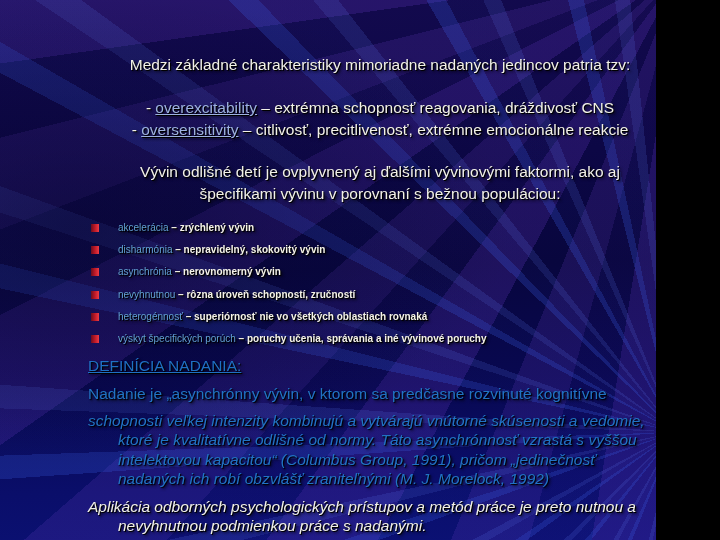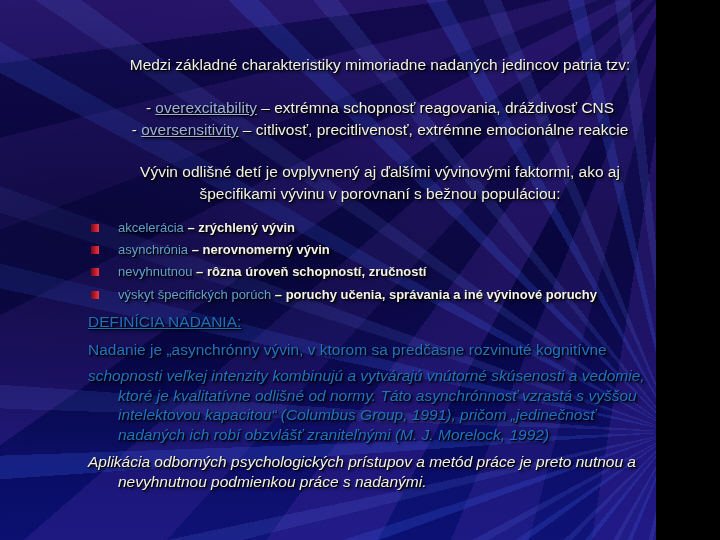--- a/index.html
+++ b/index.html
@@ -56,21 +56,21 @@
   }
   ul.bullet-list {
     list-style: none;
     margin: 12px 0 0 0;
     padding: 0;
   }
   ul.bullet-list li {
     position: relative;
     padding-left: 30px;
     line-height: 22.2px;
-    font-size: 13px;
+    font-size: 10px;
   }
   .bullet-square {
     position: absolute;
     left: 3px;
     top: 7px;
     width: 8px;
     height: 8px;
     background: linear-gradient(90deg, #6d0e1c 0%, #b81726 45%, #ee3a44 100%);
   }
   .term {
@@ -119,22 +119,24 @@
     <div class="links-block center fs">
       <p><span class="white">- </span><span class="hyperlink">overexcitability</span><span class="white"> – extrémna schopnosť reagovania, dráždivosť CNS</span></p>
       <p><span class="white">- </span><span class="hyperlink">oversensitivity</span><span class="white"> – citlivosť, precitlivenosť, extrémne emocionálne reakcie</span></p>
     </div>
 
     <p class="development center white fs">Vývin odlišné detí je ovplyvnený aj ďalšími vývinovými faktormi, ako aj
 špecifikami vývinu v porovnaní s bežnou populáciou:</p>
 
     <ul class="bullet-list">
       <li><span class="bullet-square"></span><span class="term">akcelerácia</span><span class="desc"> – zrýchlený vývin</span></li>
+      <li><span class="bullet-square"></span><span class="term">disharmónia</span><span class="desc"> – nepravidelný, skokovitý vývin</span></li>
       <li><span class="bullet-square"></span><span class="term">asynchrónia</span><span class="desc"> – nerovnomerný vývin</span></li>
       <li><span class="bullet-square"></span><span class="term">nevyhnutnou</span><span class="desc"> – rôzna úroveň schopností, zručností</span></li>
+      <li><span class="bullet-square"></span><span class="term">heterogénnosť</span><span class="desc"> – superiórnosť nie vo všetkých oblastiach rovnaká</span></li>
       <li><span class="bullet-square"></span><span class="term">výskyt špecifických porúch</span><span class="desc"> – poruchy učenia, správania a iné vývinové poruchy</span></li>
     </ul>
 
     <p class="def-heading fs"><span class="ul">DEFINÍCIA NADANIA:</span></p>
 
     <p class="blue-par p1 fs">Nadanie je „asynchrónny vývin, v ktorom sa predčasne rozvinuté kognitívne</p>
 
     <p class="blue-par hang fs">schopnosti veľkej intenzity kombinujú a vytvárajú vnútorné skúsenosti a vedomie,
 ktoré je kvalitatívne odlišné od normy. Táto asynchrónnosť vzrastá s vyššou
 intelektovou kapacitou“ (Columbus Group, 1991), pričom „jedinečnosť

